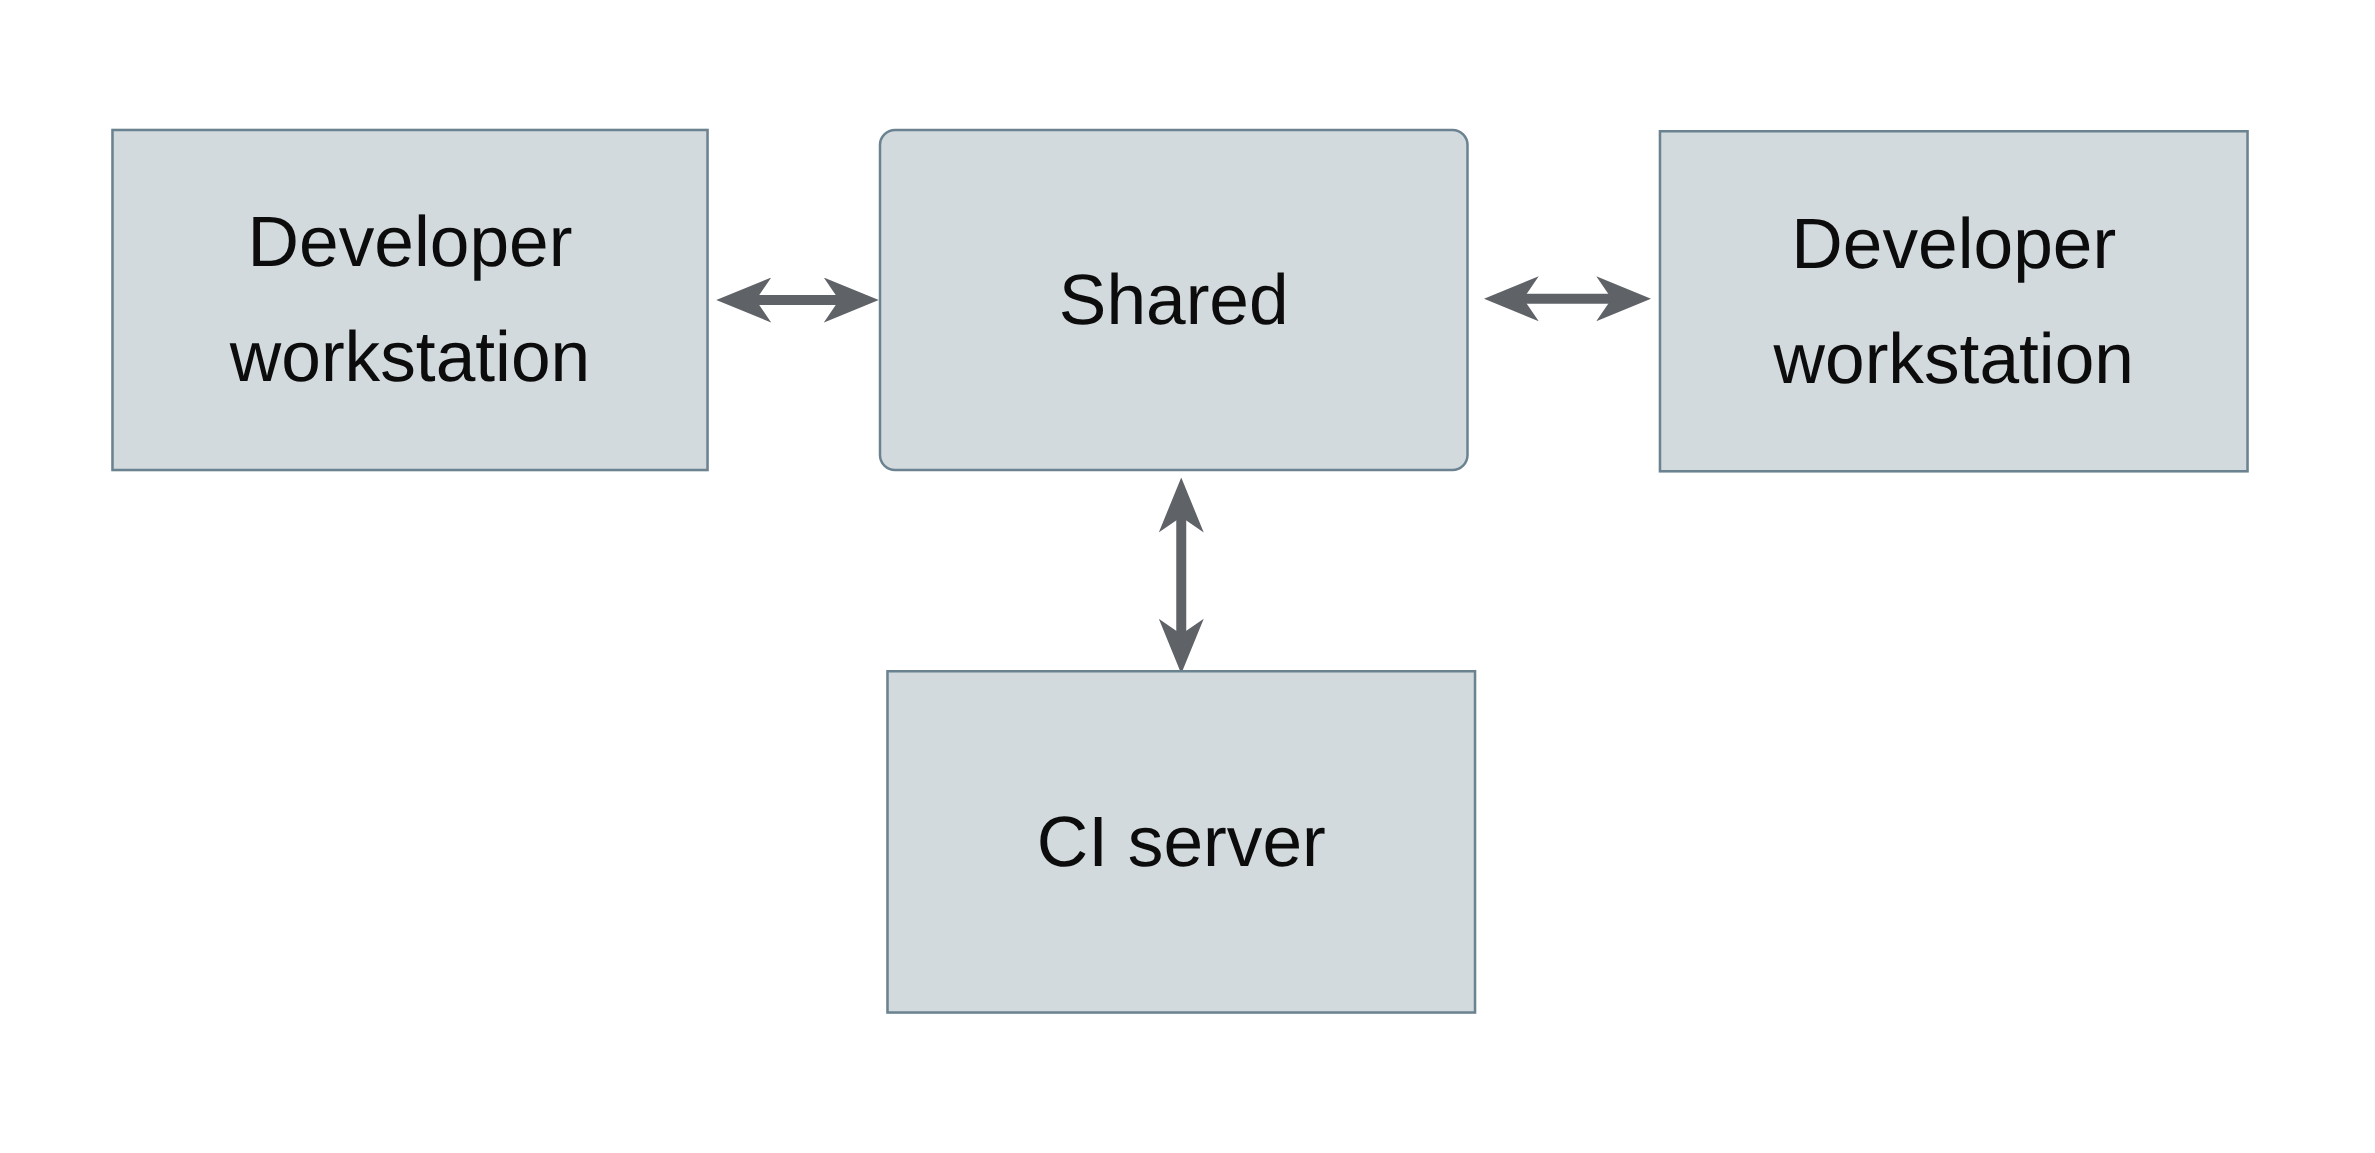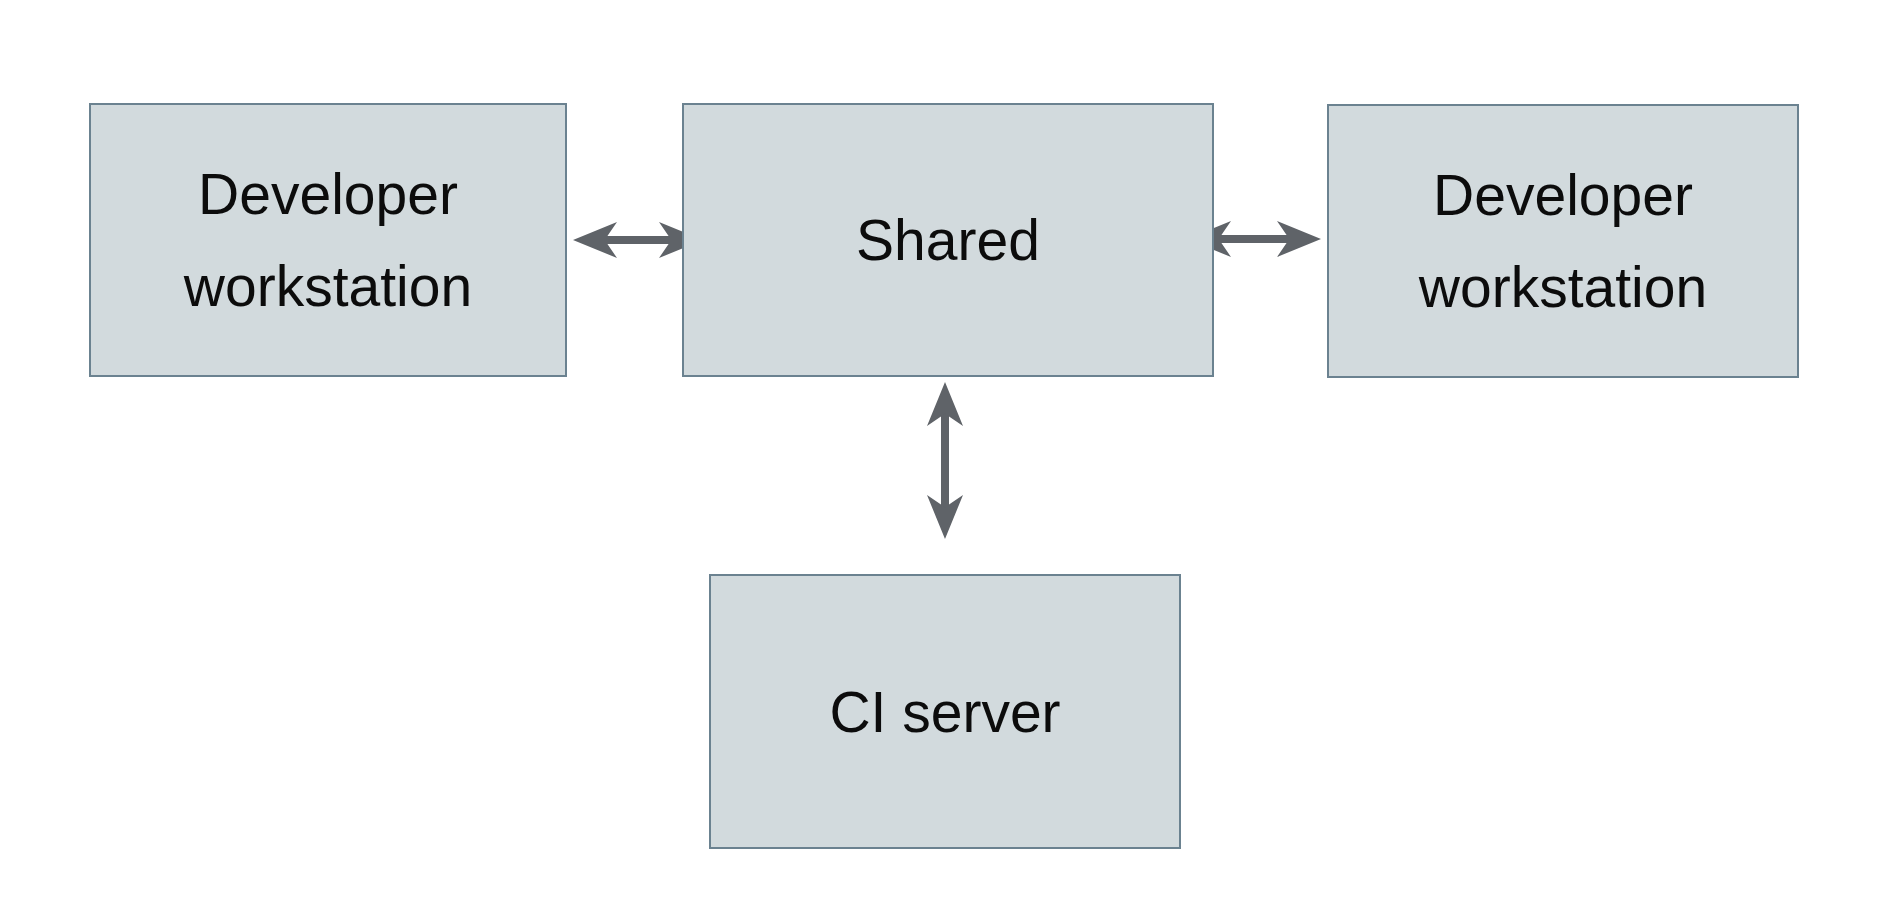--- a/index.html
+++ b/index.html
@@ -26,23 +26,23 @@
     justify-content: center;
     text-align: center;
     color: #0c0c0c;
     font-size: 57px;
     line-height: 92px;
     letter-spacing: 0px;
   }
   .node span { display: block; white-space: nowrap; }
 
   #node-dev-left   { left: 89px;   top: 103px; width: 478px; height: 274px; }
-  #node-cache      { left: 682px;  top: 103px; width: 532px; height: 274px; }
+  #node-cache      { left: 703px;  top: 103px; width: 472px; height: 274px; border-radius: 13px; }
   #node-dev-right  { left: 1327px; top: 104px; width: 472px; height: 274px; }
-  #node-ci         { left: 709px;  top: 574px; width: 472px; height: 275px; }
+  #node-ci         { left: 709px;  top: 536px; width: 472px; height: 275px; }
 
   .edges {
     position: absolute;
     left: 0; top: 0;
     width: 1900px;
     height: 922px;
     pointer-events: none;
   }
 </style>
 </head>

